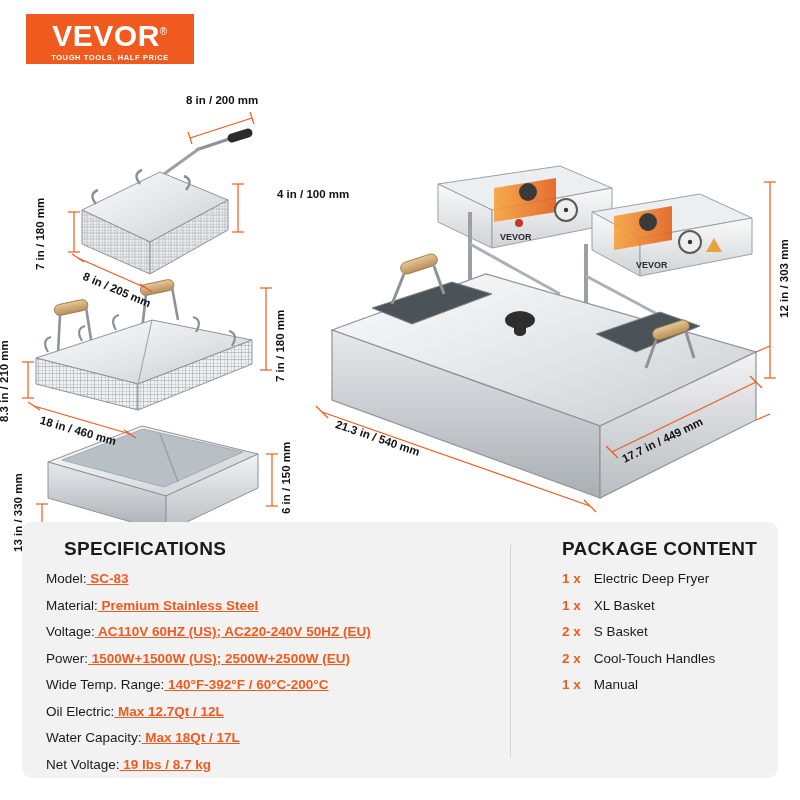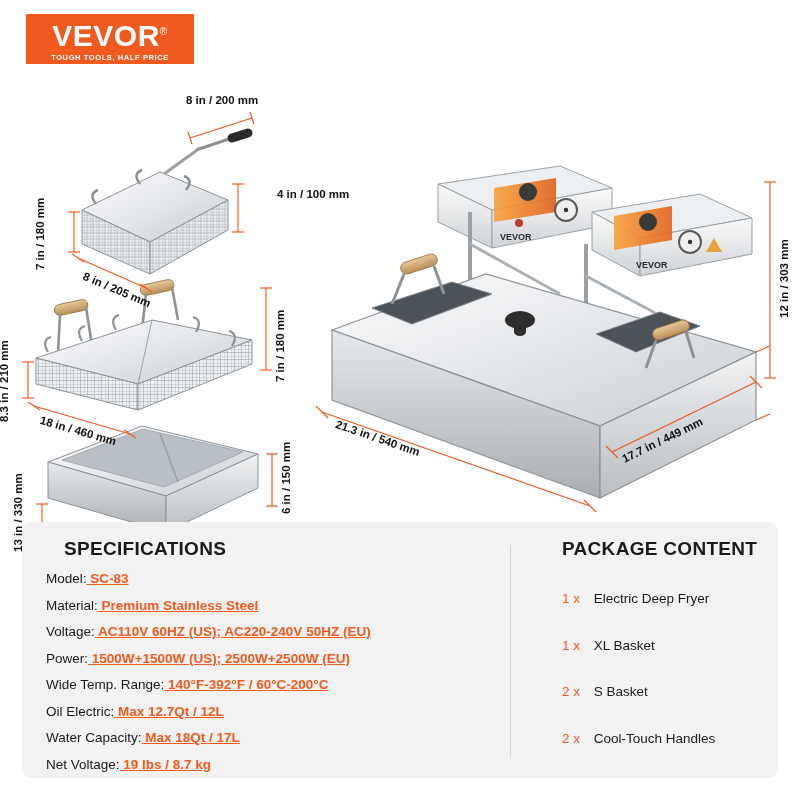--- a/index.html
+++ b/index.html
@@ -135,24 +135,23 @@
     left: 562px; top: 566px;
     width: 210px;
   }
   .pkg-row {
     font-size: 13.5px;
     line-height: 26.5px;
     white-space: nowrap;
   }
   .pkg-qty {
     color: #f05a1e;
-    font-weight: normal;
+    font-weight: bold;
     display: inline-block;
     min-width: 28px;
-    margin-top: 20px;
   }
   .pkg-name { color: #1a1a1a; }
 </style>
 </head>
 <body>
 
 <div class="header">
   <div class="logo">
     <div class="logo-main"><span>VEVOR</span><span class="logo-reg">®</span></div>
     <div class="logo-sub">TOUGH TOOLS, HALF PRICE</div>
@@ -379,13 +378,14 @@
     <div class="spec-row"><span class="spec-label">Water Capacity:</span><span class="spec-val"> Max 18Qt / 17L</span></div>
     <div class="spec-row"><span class="spec-label">Net Voltage:</span><span class="spec-val"> 19 lbs / 8.7 kg</span></div>
   </div>
 
 <div class="pkg-title">PACKAGE CONTENT</div>
 <div class="pkg-list" id="pkg-list">
     <div class="pkg-row"><span class="pkg-qty">1 x</span><span class="pkg-name"> Electric Deep Fryer</span></div>
     <div class="pkg-row"><span class="pkg-qty">1 x</span><span class="pkg-name"> XL Basket</span></div>
     <div class="pkg-row"><span class="pkg-qty">2 x</span><span class="pkg-name"> S Basket</span></div>
     <div class="pkg-row"><span class="pkg-qty">2 x</span><span class="pkg-name"> Cool-Touch Handles</span></div>
+    <div class="pkg-row"><span class="pkg-qty">1 x</span><span class="pkg-name"> Manual</span></div>
   </div>
 
 </body></html>

